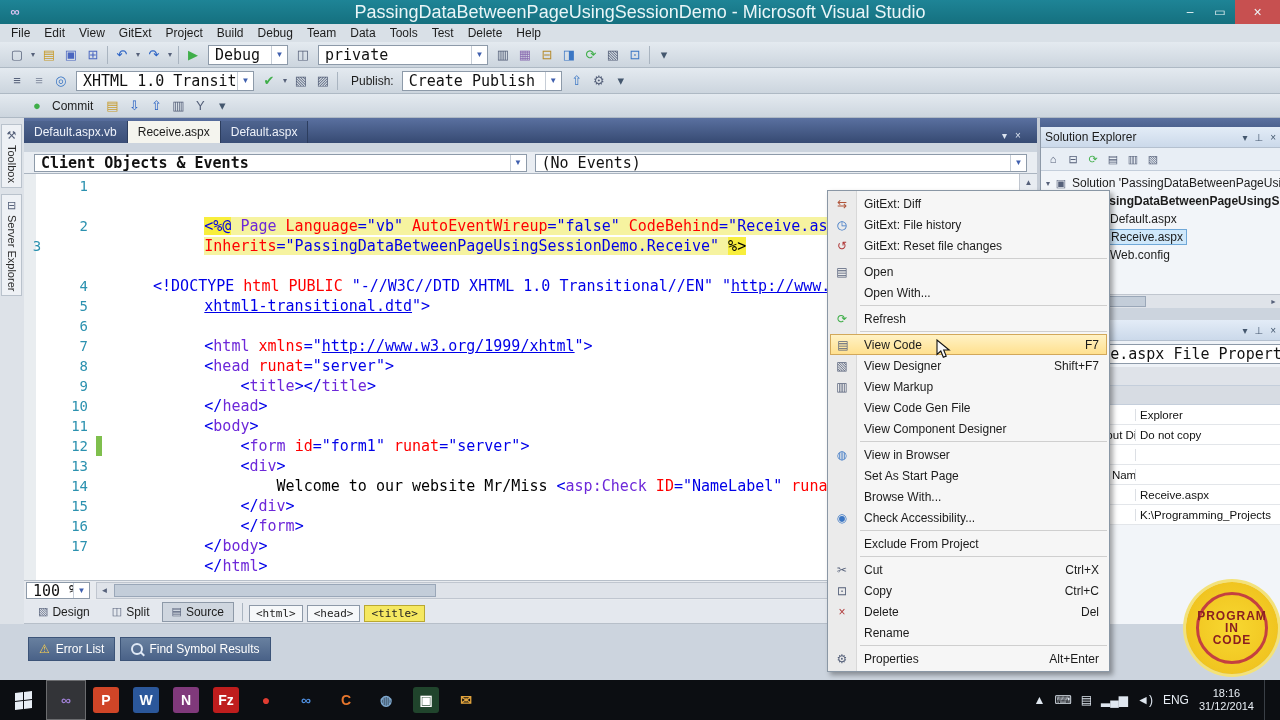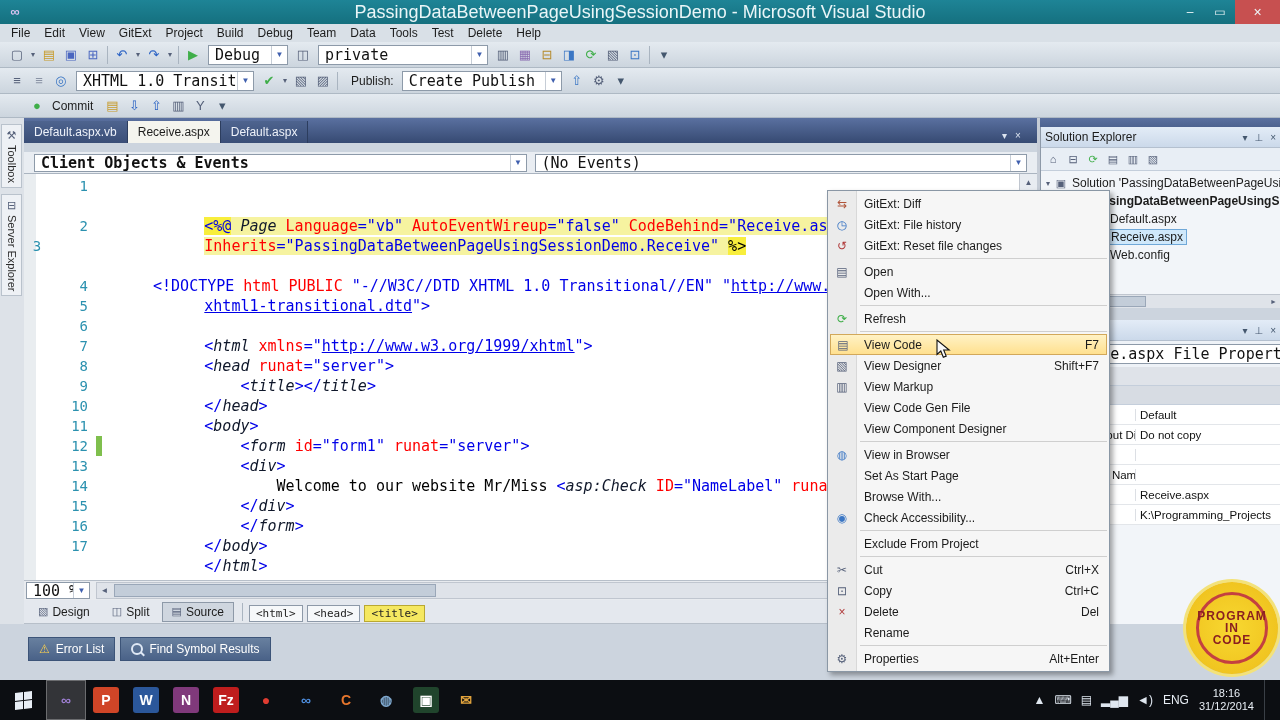--- a/index.html
+++ b/index.html
@@ -46,21 +46,21 @@
   .navcombo.l .ctext{font-weight:bold;}
   
   .editor{left:24px;top:174px;width:1013px;height:406px;background:#fff;overflow:hidden;}
   .gutterstrip{position:absolute;left:0;top:0;width:12px;height:406px;background:#e9edf0;}
   .coderows{position:absolute;left:0;top:2px;width:996px;}
   .crow{display:flex;height:20px;align-items:stretch;}
   .cnum{width:72px;padding-right:8px;box-sizing:border-box;text-align:right;color:#2B91AF;font-family:"DejaVu Sans Mono",monospace;font-size:14px;line-height:20px;}
   .cmark{width:6px;}
   .cmark.on{background:#7fbf4d;}
   .ctext{white-space:pre;font-family:"DejaVu Sans Mono",monospace;font-size:15px;line-height:20px;padding-left:12px;color:#000;}
-  .cb{color:#0000e8;} .cm{color:#0f172a;font-style:italic;} .cr{color:#ff0000;} .ck{color:#000;}
+  .cb{color:#0000e8;} .cm{color:#6d28d9;} .cr{color:#ff0000;} .ck{color:#000;}
   .cu{color:#0000e8;text-decoration:underline;}
   .yp{background:#f6f3a0;} .yb{background:#f8ee3c;}
   .edscroll{position:absolute;right:0;top:0;width:17px;height:406px;background:#dfe3e9;border-left:1px solid #c0c6cf;}
   .edscroll .sarr{height:17px;display:flex;align-items:center;justify-content:center;font-size:8px;color:#56617a;border-bottom:1px solid #c0c6cf;background:#e8ecf1;}
   .edscroll .sthumb{margin:2px 2px;height:120px;background:#c3cdd9;border:1px solid #9aa7b8;}
   .vsplit{left:1037px;top:118px;width:3px;height:506px;background:#c5ccd6;}
   
   .zoombar{left:24px;top:580px;width:1013px;height:20px;background:#e8ebef;border-top:1px solid #b7bfc9;display:flex;align-items:center;box-sizing:border-box;}
   .zoomcombo{width:64px;height:17px;margin-left:2px;}
   .hscroll{flex:1;height:15px;margin:0 2px;background:#dfe3e9;border:1px solid #c0c6cf;display:flex;align-items:center;}
@@ -544,21 +544,21 @@
       <span class="combo fpcombo">
         <span class="ctext">Receive.aspx File Properties</span>
       </span>
     </div>
     <div class="pgridbar"></div>
     <div class="pcat"></div>
     <div>
 
     <div class="prow">
           <span class="pname">Build Action</span>
-          <span class="pval">Default</span>
+          <span class="pval">Explorer</span>
         </div>
         <div class="prow">
           <span class="pname">Copy to Output Directory</span>
           <span class="pval">Do not copy</span>
         </div>
         <div class="prow">
           <span class="pname">Custom Tool</span>
           <span class="pval"></span>
         </div>
         <div class="prow">

